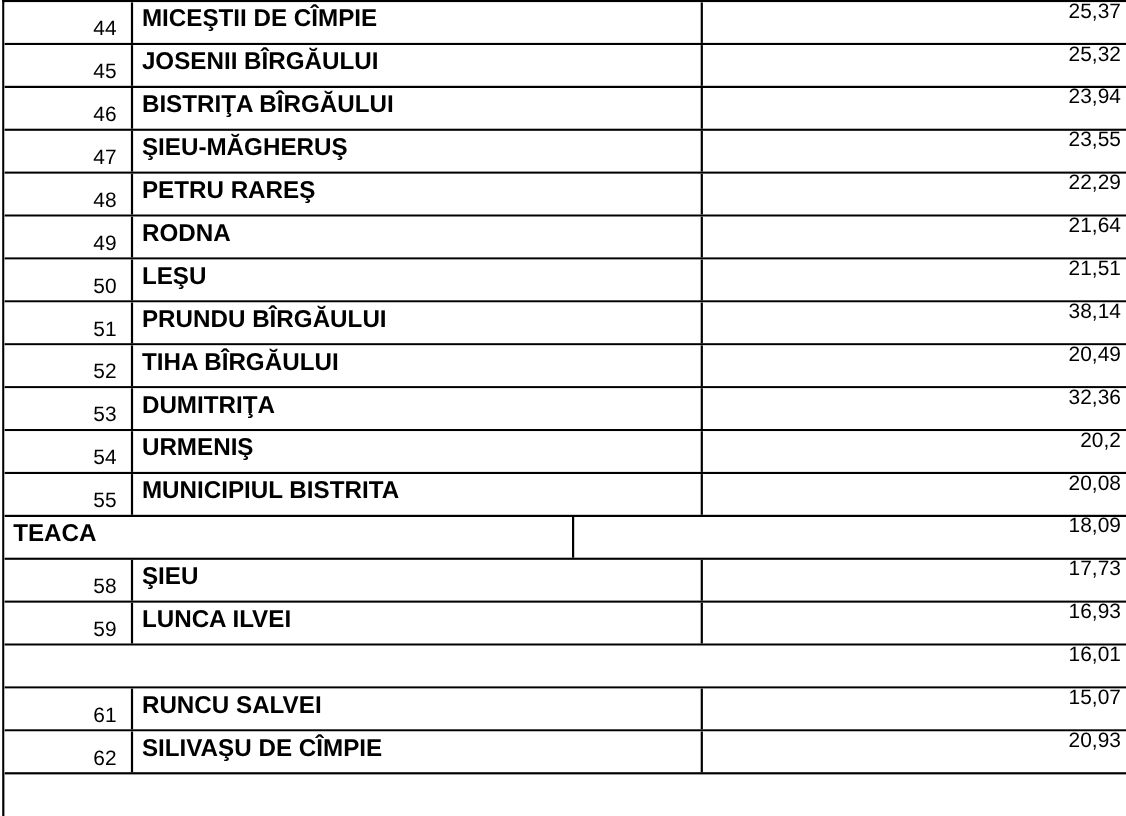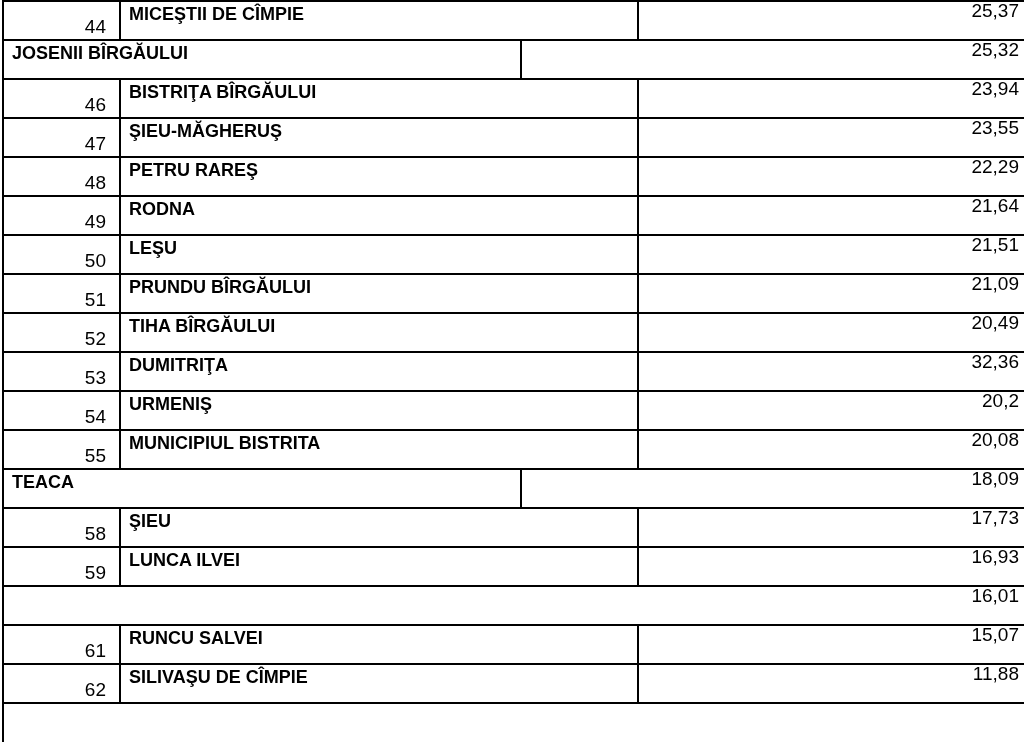--- a/index.html
+++ b/index.html
@@ -48,21 +48,21 @@
     padding: 0 13px 3px 0;
     font-size: 19px;
     line-height: 1;
   }
   .cell.name {
     width: 518px;
     border-right: 2px solid #000000;
     display: flex;
     align-items: flex-start;
     padding: 3px 0 1px 8px;
-    font-size: 18px;
+    font-size: 22px;
     font-weight: 700;
     line-height: 1.1;
   }
   .cell.value {
     flex: 1;
     display: flex;
     align-items: flex-end;
     justify-content: flex-end;
     padding: 0 5px 19px 0;
     font-size: 19px;
@@ -74,20 +74,21 @@
 
 <div class="sheet">
   <div class="tbl">
   <div class="row">
     <div class="cell num">44</div>
     <div class="cell name">MICEŞTII DE CÎMPIE</div>
     <div class="cell value">25,37</div>
   </div>
 
   <div class="row">
+    <div class="cell num">45</div>
     <div class="cell name">JOSENII BÎRGĂULUI</div>
     <div class="cell value">25,32</div>
   </div>
 
   <div class="row">
     <div class="cell num">46</div>
     <div class="cell name">BISTRIŢA BÎRGĂULUI</div>
     <div class="cell value">23,94</div>
   </div>
 
@@ -111,21 +112,21 @@
 
   <div class="row">
     <div class="cell num">50</div>
     <div class="cell name">LEŞU</div>
     <div class="cell value">21,51</div>
   </div>
 
   <div class="row">
     <div class="cell num">51</div>
     <div class="cell name">PRUNDU BÎRGĂULUI</div>
-    <div class="cell value">21,09</div>
+    <div class="cell value">38,14</div>
   </div>
 
   <div class="row">
     <div class="cell num">52</div>
     <div class="cell name">TIHA BÎRGĂULUI</div>
     <div class="cell value">20,49</div>
   </div>
 
   <div class="row">
     <div class="cell num">53</div>
@@ -169,16 +170,16 @@
 
   <div class="row">
     <div class="cell num">61</div>
     <div class="cell name">RUNCU SALVEI</div>
     <div class="cell value">15,07</div>
   </div>
 
   <div class="row">
     <div class="cell num">62</div>
     <div class="cell name">SILIVAŞU DE CÎMPIE</div>
-    <div class="cell value">11,88</div>
+    <div class="cell value">20,93</div>
   </div>
 </div>
 </div>
 
 </body></html>

